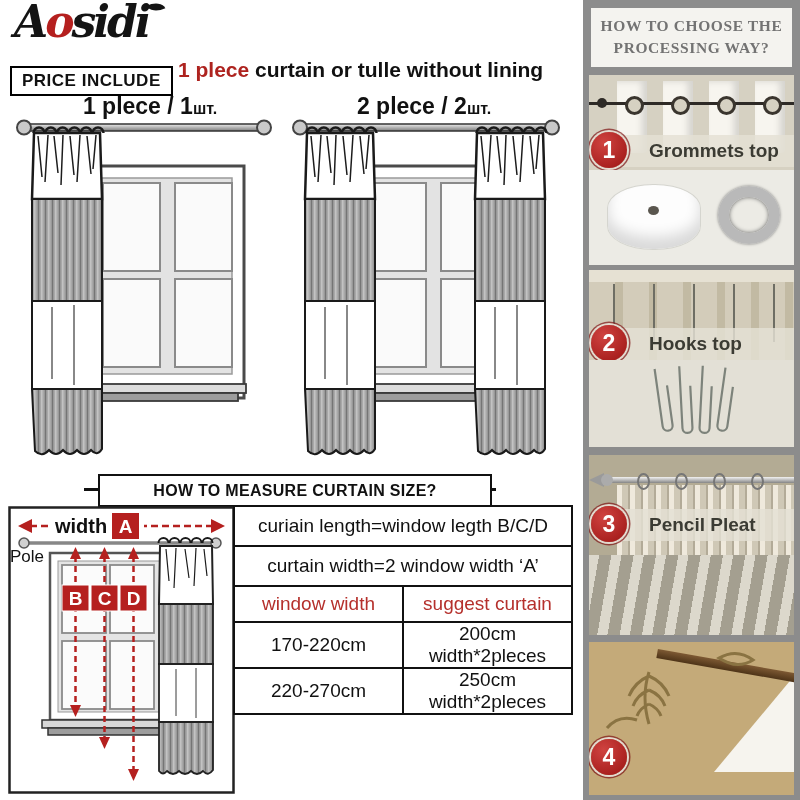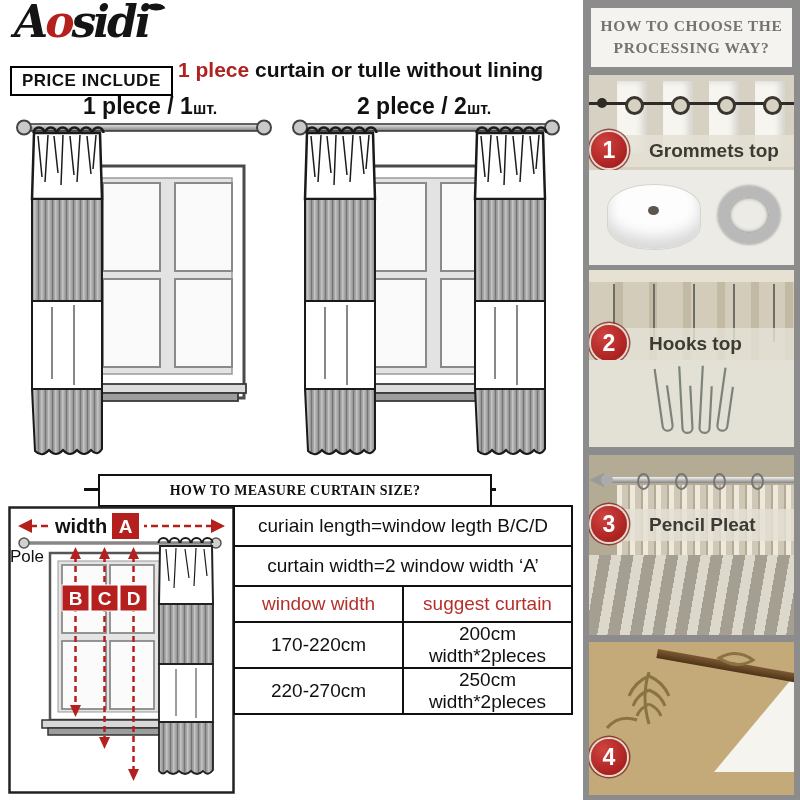--- a/index.html
+++ b/index.html
@@ -14,21 +14,21 @@
         border-radius:0 100% 0 100%;transform:rotate(-25deg);}
   .price-box{position:absolute;left:10px;top:39px;border:2.5px solid #000;background:#fff;
         font-weight:bold;font-size:17px;padding:3px 10px;letter-spacing:.5px;margin-top:27px;}
   .headline{position:absolute;left:178px;top:58px;font-weight:bold;font-size:21px;white-space:nowrap;}
   .headline .accent{color:#ae231f;}
 
   
   .measure-line{position:absolute;left:84px;top:488px;width:412px;height:2.5px;background:#111;}
   .measure-title{position:absolute;left:98px;top:474px;width:390px;height:29px;border:2.5px solid #111;
         background:#fff;display:flex;align-items:center;justify-content:center;
-        font-weight:bold;font-size:14px;letter-spacing:.3px;font-family:Liberation Serif, serif;}
+        font-weight:bold;font-size:16px;letter-spacing:.3px;}
 
   
   .size-table{position:absolute;left:233px;top:505px;width:340px;border-collapse:collapse;
         table-layout:fixed;}
   .size-table td{border:2px solid #111;text-align:center;vertical-align:middle;
         font-size:19px;padding:0;background:#fff;}
   .size-table .col1{width:130px;}
   .size-table tr.rule td{height:38px;border-radius:16px;}
   .size-table tr.red-head td{height:34px;color:#b5302c;margin-left:22px;}
   .size-table tr.data td{height:29px;}

